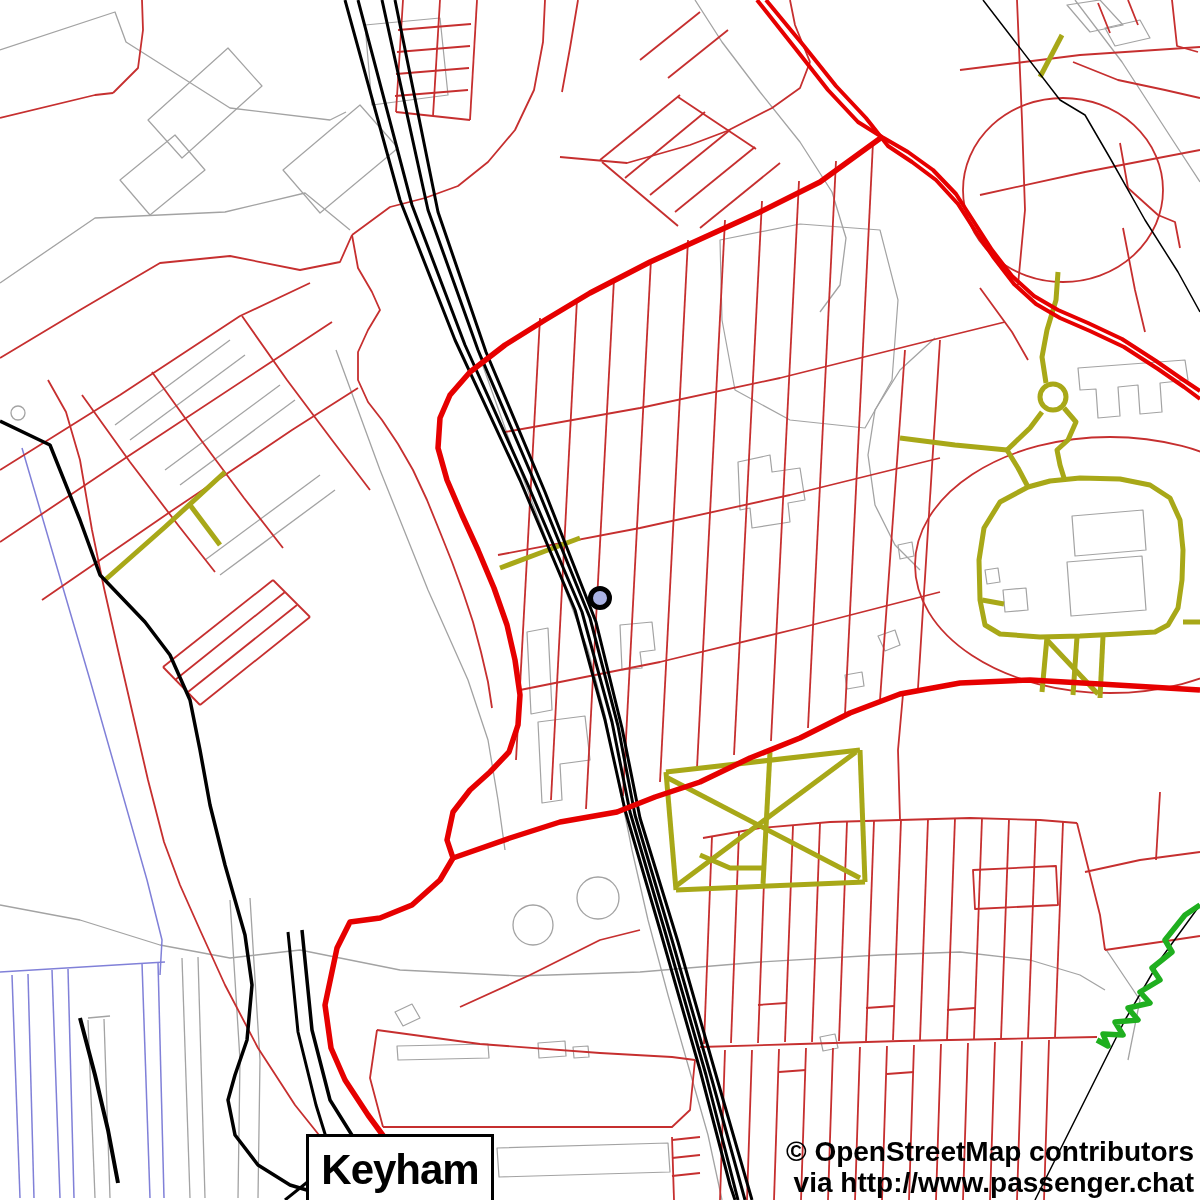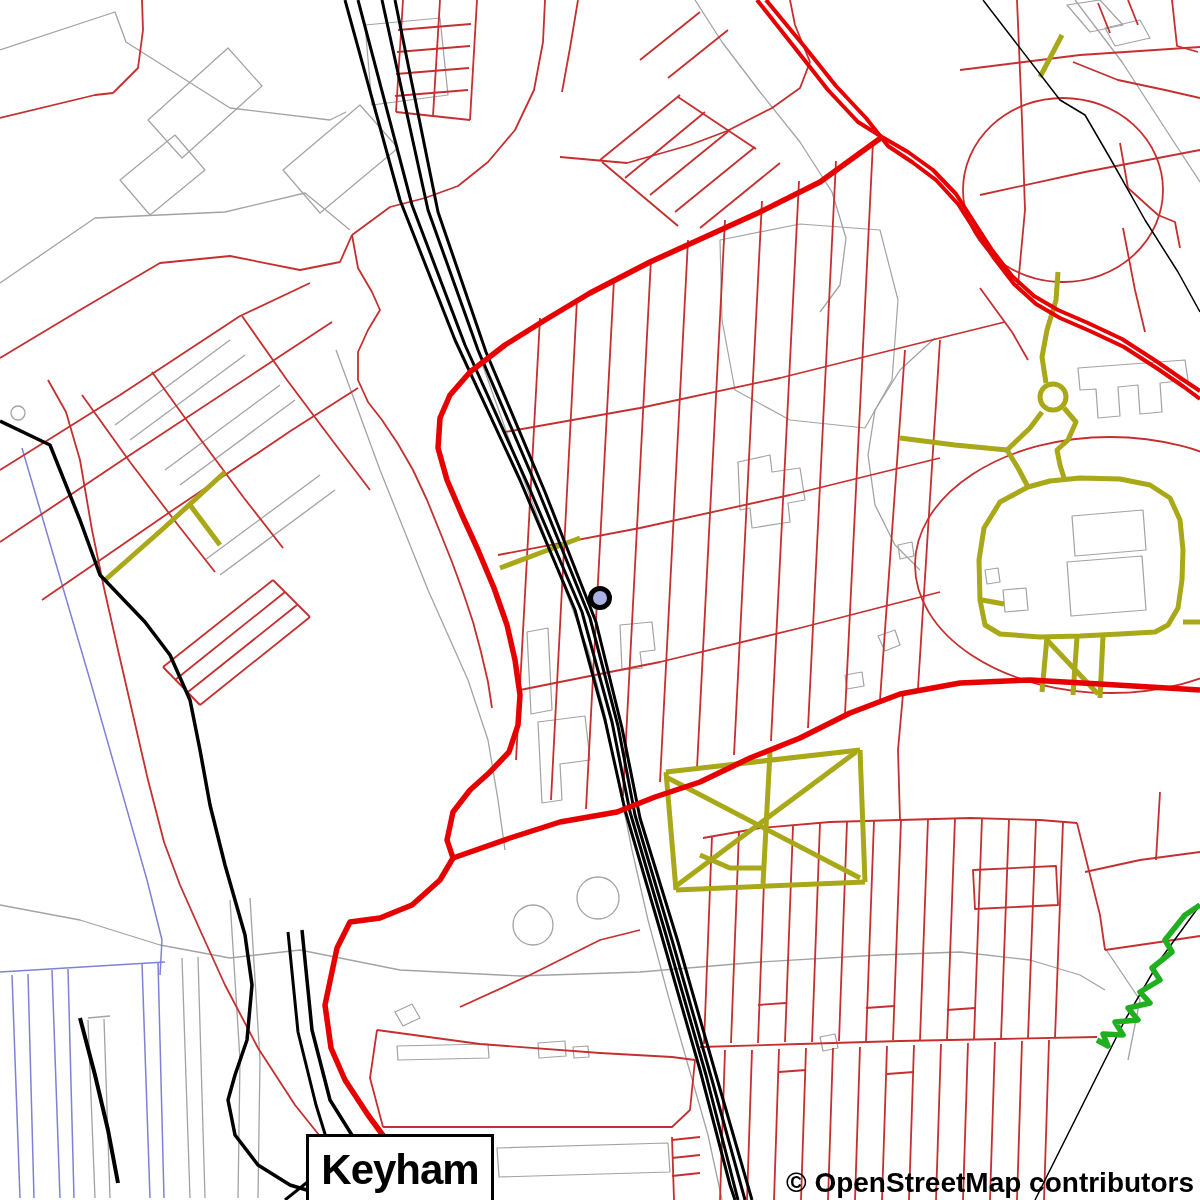--- a/index.html
+++ b/index.html
@@ -245,14 +245,15 @@
         <polyline points="757,0 795,48 828,90 858,122 882,137 908,152 933,170 956,194 974,222 992,250 1012,276 1034,296 1058,310 1088,323 1122,339 1156,361 1182,379 1200,391" stroke-width="4"></polyline>
         <polyline points="766,0 804,46 836,86 866,118 888,146 912,162 936,180 958,204 976,232 994,258 1014,284 1036,304 1060,318 1090,331 1124,347 1158,369 1184,387 1200,399" stroke-width="4"></polyline>
       </g>
       <circle cx="600" cy="598" r="9.5" fill="#aab2e4" stroke="#000000" stroke-width="5"></circle>
     </svg>
   <div class="place-label">
     <span>Keyham</span>
   </div>
   <div class="attribution">
     <div>© OpenStreetMap contributors</div>
+    <div>via http://www.passenger.chat</div>
   </div>
 </div>
 
 </body></html>

